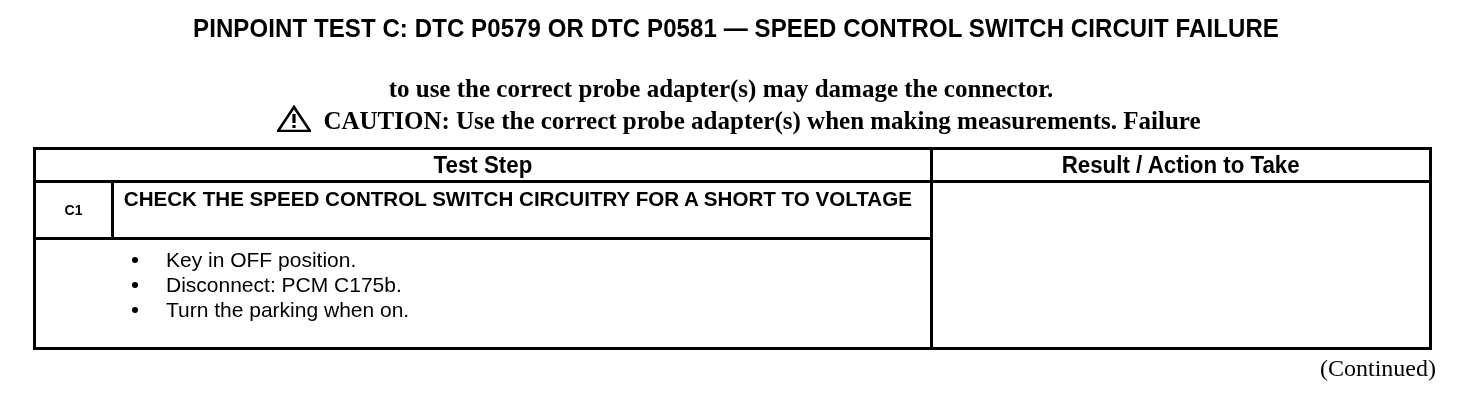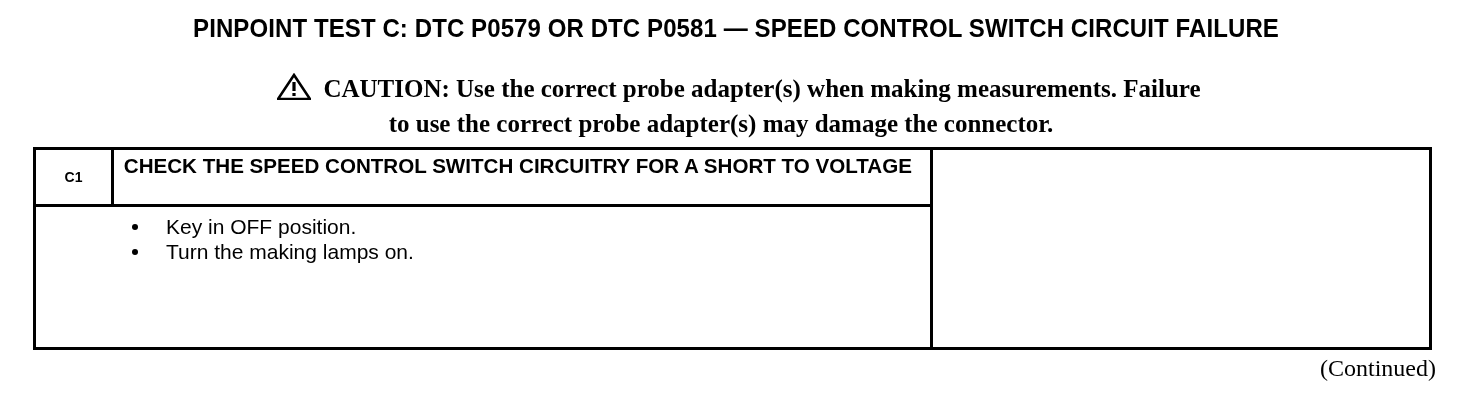--- a/index.html
+++ b/index.html
@@ -163,45 +163,55 @@
     font-size: 24px;
     white-space: nowrap;
   }
 </style>
 </head>
 <body>
 
 <div class="page-title">PINPOINT TEST  C: DTC P0579 OR DTC P0581 — SPEED CONTROL SWITCH CIRCUIT FAILURE</div>
 
 <div class="caution-block">
+  <span class="caution-line caution-line-2">to use the correct probe adapter(s) may damage the connector.</span>
   <span class="caution-line caution-line-1">
     <span class="warn-icon">
       <svg width="34" height="27" viewBox="0 0 34 27" aria-hidden="true">
         <polygon points="17,2 33,26 1,26" fill="none" stroke="#000" stroke-width="2.6" stroke-linejoin="miter"></polygon>
         <rect x="15.4" y="9" width="3.2" height="9" fill="#000"></rect>
         <rect x="15.4" y="20" width="3.2" height="3" fill="#000"></rect>
       </svg>
     </span><span>CAUTION: Use the correct probe adapter(s) when making measurements. Failure</span>
   </span>
-  <span class="caution-line caution-line-2">to use the correct probe adapter(s) may damage the connector.</span>
 </div>
 
 <div class="test-table">
 
   <div class="col-left">
+    <div class="hdr-cell">
+      <span>Test Step</span>
+    </div>
 
     <div class="step-row">
       <div class="step-id">C1</div>
       <div class="step-title">CHECK THE SPEED CONTROL SWITCH CIRCUITRY FOR A SHORT TO VOLTAGE</div>
     </div>
 
     <div class="step-actions">
       <ul class="bullet-list">
         <li class="bullet-item">Key in OFF position.</li>
-        <li class="bullet-item">Turn the making lamps on.</li>
+        <li class="bullet-item">Disconnect: PCM C175b.</li>
+        <li class="bullet-item">Turn the parking when on.</li>
       </ul>
     </div>
   </div>
 
+  <div class="col-right">
+    <div class="hdr-cell">
+      <span>Result / Action to Take</span>
+    </div>
+    <div></div>
+  </div>
 
 </div>
 
 <div class="continued">(Continued)</div>
 
 </body></html>

